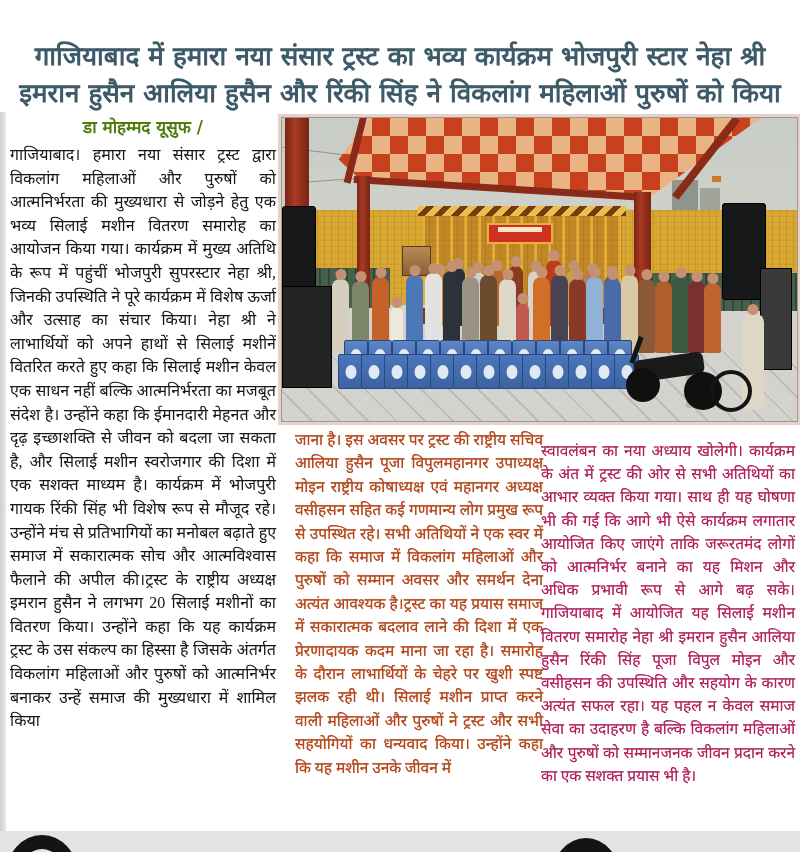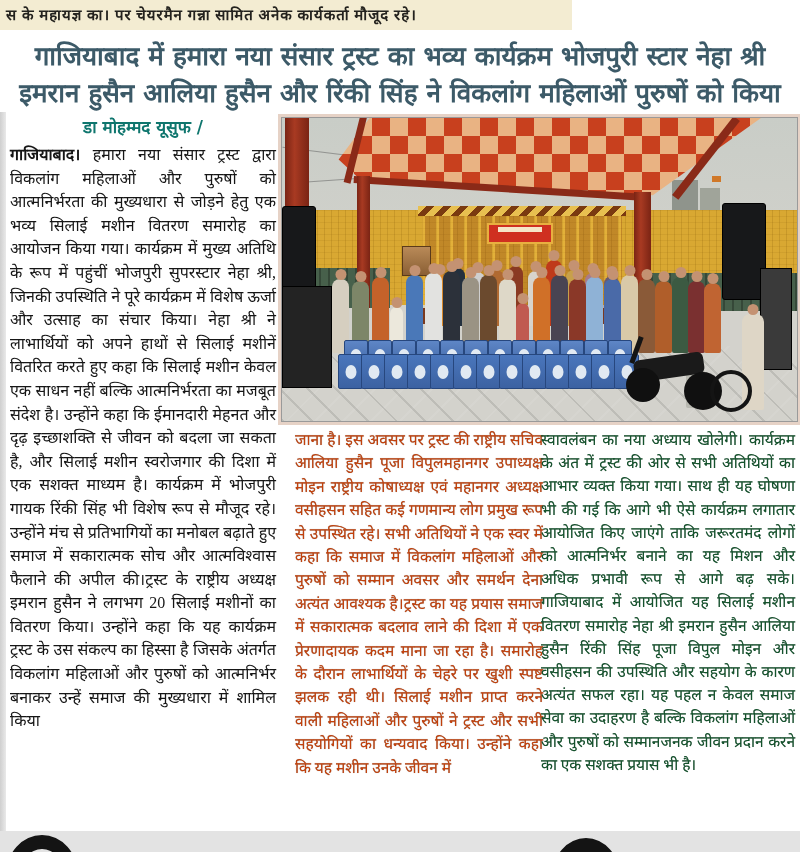--- a/index.html
+++ b/index.html
@@ -22,25 +22,25 @@
       font-weight:700;font-size:26px;line-height:37px;color:#3c5a68;}
 
   
   .scan-edge{position:absolute;left:0;top:112px;width:6px;height:722px;
       background:linear-gradient(to right,#cfcfcf,#e9e9e9);}
 
   
   .col{position:absolute;text-align:justify;color:#161616;}
   .col1{left:10px;top:116px;width:266px;font-size:16px;line-height:23.6px;}
   .byline{font-family:"DejaVu Sans","Liberation Sans",sans-serif;
-      font-weight:700;font-size:17px;line-height:22px;text-align:center;color:#0f766e;margin-bottom:5px;}
-  .lead{font-weight:700;}
+      font-weight:700;font-size:17px;line-height:22px;text-align:center;color:#4d7c0f;margin-bottom:5px;}
+  .lead{font-weight:400;}
   .col2{left:295px;top:428px;width:248px;font-size:15.5px;line-height:23.4px;color:#c2410c;
       text-shadow:0 0 0.7px rgba(60,60,60,.55);}
-  .col3{left:541px;top:428px;width:254px;font-size:15.5px;line-height:23.2px;color:#14532d;
+  .col3{left:541px;top:439px;width:254px;font-size:15.5px;line-height:23.2px;color:#be185d;
       text-shadow:0 0 0.5px rgba(60,60,60,.45);}
 
   
   .bottom-strip{position:absolute;left:0;top:831px;width:800px;height:21px;
       background:#e3e3e3;overflow:hidden;}
   .pg{position:absolute;border:14px solid #141414;border-radius:50%;background:transparent;}
   .pg1{left:6px;top:4px;width:44px;height:52px;}
   .pg2{left:552px;top:7px;width:40px;height:50px;}
 
   
@@ -81,21 +81,20 @@
   .box:after{content:"";position:absolute;left:50%;top:50%;width:11px;height:14px;
       transform:translate(-50%,-50%);background:#eaf0f6;border-radius:50%;opacity:.95;}
   .wheel{border-radius:50%;background:#101010;}
   .ring{border-radius:50%;border:4px solid #141414;background:transparent;}
   .moto-body{background:#1a1a1a;border-radius:6px;transform:rotate(-8deg);}
 </style>
 </head>
 <body>
 
 <div class="top-strip">
-  <div class="left">स के महायज्ञ का। पर चेयरमैन गन्ना सामित अनेक कार्यकर्ता मौजूद रहे।</div>
 </div>
 
 <div class="headline" style="color: rgb(60, 90, 104);">गाजियाबाद में हमारा नया संसार ट्रस्ट का भव्य कार्यक्रम भोजपुरी स्टार नेहा श्री इमरान हुसैन आलिया हुसैन और रिंकी सिंह ने विकलांग महिलाओं पुरुषों को किया प्रोत्साहित</div>
 
 <div class="scan-edge"></div>
 
 <div class="col col1">
   <div class="byline">
     <div>डा मोहम्मद यूसुफ /</div>
   </div>

